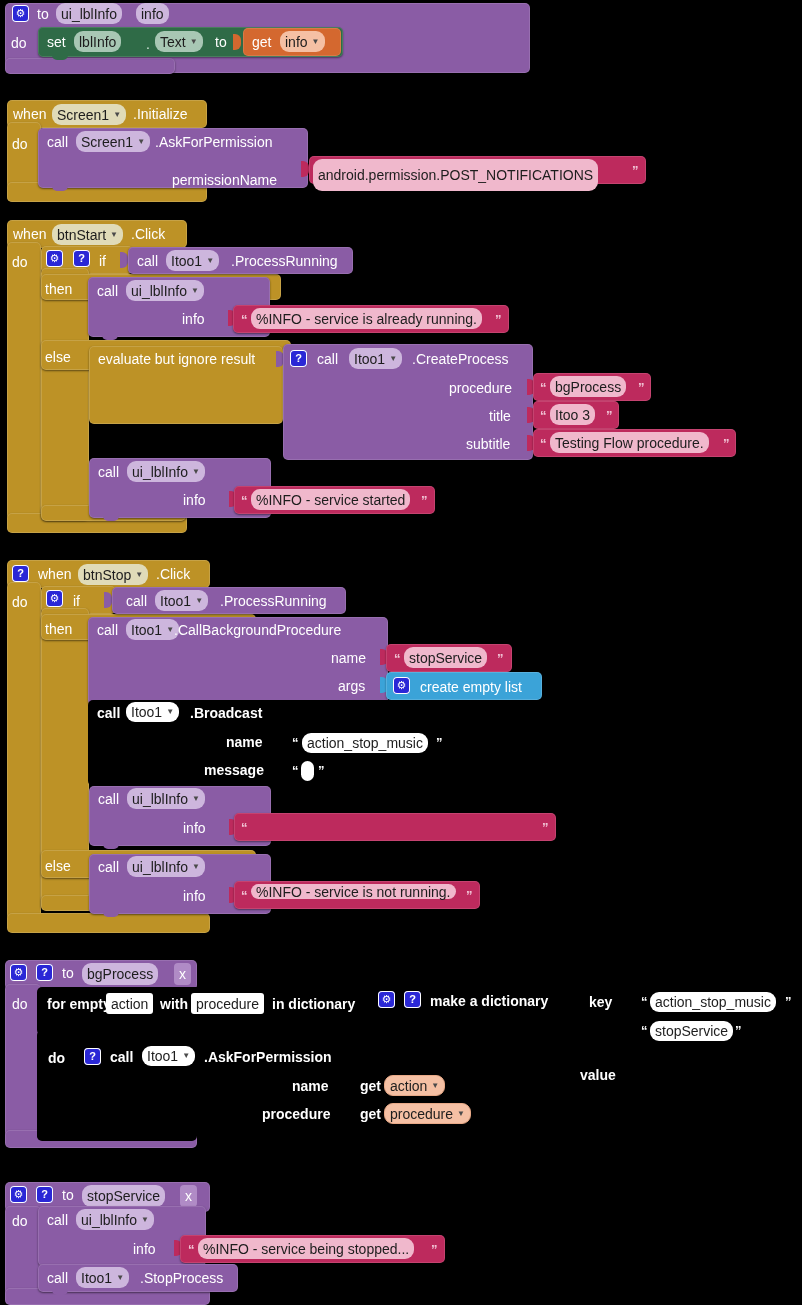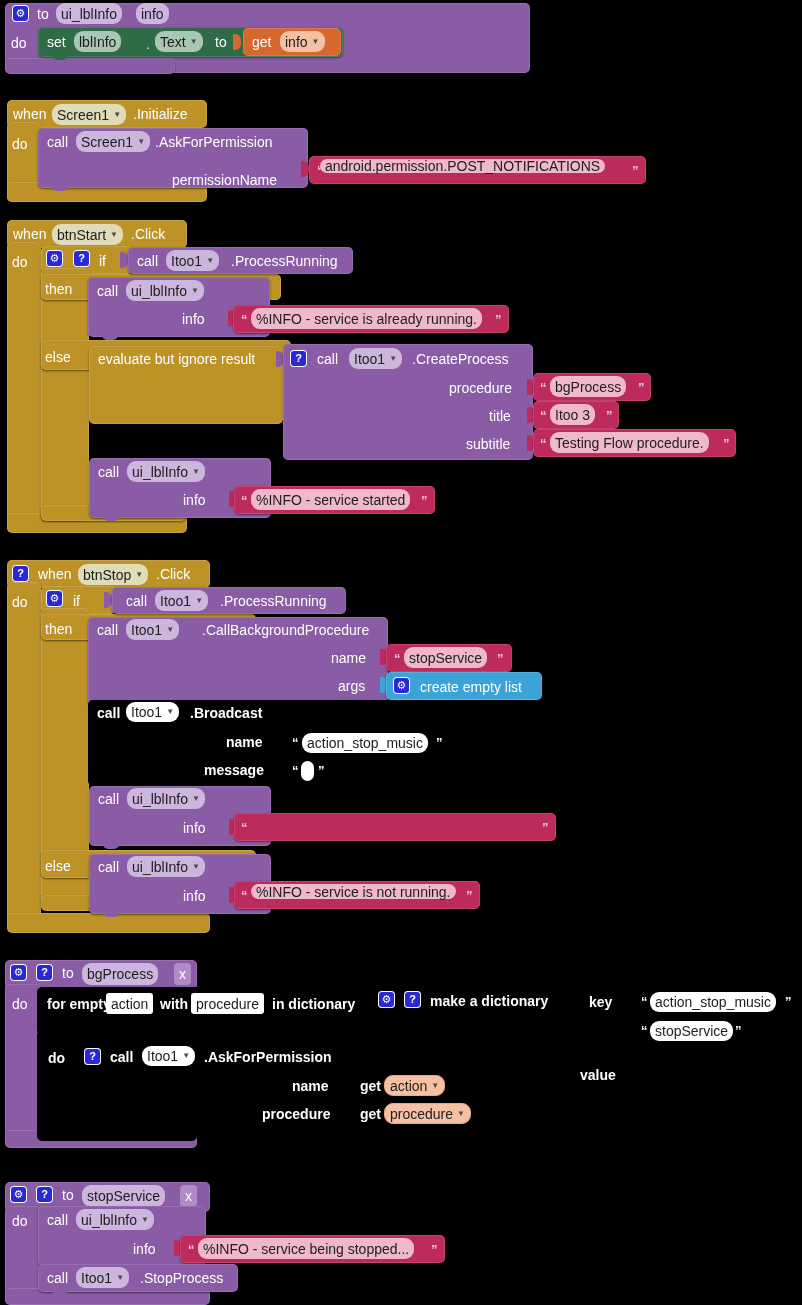--- a/index.html
+++ b/index.html
@@ -108,21 +108,21 @@
   <div class="chip lilac" style="left:76px;top:131px;height:21px;">
       <span>Screen1</span>
       <span class="caret">▼</span>
     </div>
   <div class="t" style="left:155px;top:135px;">.AskForPermission</div>
   <div class="t" style="left:172px;top:173px;">permissionName</div>
   <div class="plug crim" style="left:301px;top:161px;"></div>
 
   <div class="blk crimson" style="left:309px;top:156px;width:337px;height:28px;"></div>
   <div class="q" style="left:317px;top:164px;">“</div>
-  <div class="chip pinky" style="left:320px;top:159px;height:14px;">android.permission.POST_NOTIFICATIONS</div>
+  <div class="chip pinky" style="left:313px;top:159px;height:32px;">android.permission.POST_NOTIFICATIONS</div>
   <div class="q" style="left:632px;top:164px;">”</div>
 
   <div class="blk gold" style="left:7px;top:220px;width:180px;height:28px;"></div>
   <div class="blk gold" style="left:7px;top:242px;width:34px;height:290px;"></div>
   <div class="blk gold" style="left:7px;top:513px;width:180px;height:20px;"></div>
   <div class="t" style="left:13px;top:227px;">when</div>
   <div class="chip lilac" style="left:52px;top:224px;height:21px;background:#e0dbb8;">
       <span>btnStart</span>
       <span class="caret">▼</span>
     </div>
@@ -254,21 +254,21 @@
 
   <div class="t" style="left:45px;top:622px;">then</div>
 
   <div class="blk purple" style="left:88px;top:617px;width:300px;height:88px;"></div>
   <div class="bump" style="left:102px;top:703px;background:#8a5ca5;"></div>
   <div class="t" style="left:97px;top:623px;">call</div>
   <div class="chip lilac" style="left:126px;top:619px;height:21px;">
       <span>Itoo1</span>
       <span class="caret">▼</span>
     </div>
-  <div class="t" style="left:202px;top:623px;">.CallBackgroundProcedure</div>
+  <div class="t" style="left:174px;top:623px;">.CallBackgroundProcedure</div>
 
   <div class="t" style="left:331px;top:651px;">name</div>
   <div class="plug crim" style="left:380px;top:649px;"></div>
   <div class="blk crimson" style="left:386px;top:644px;width:126px;height:28px;"></div>
   <div class="q" style="left:394px;top:652px;">“</div>
   <div class="chip pinky" style="left:404px;top:647px;height:21px;">stopService</div>
   <div class="q" style="left:497px;top:652px;">”</div>
 
   <div class="t" style="left:338px;top:679px;">args</div>
   <div class="plug cy" style="left:380px;top:677px;"></div>

